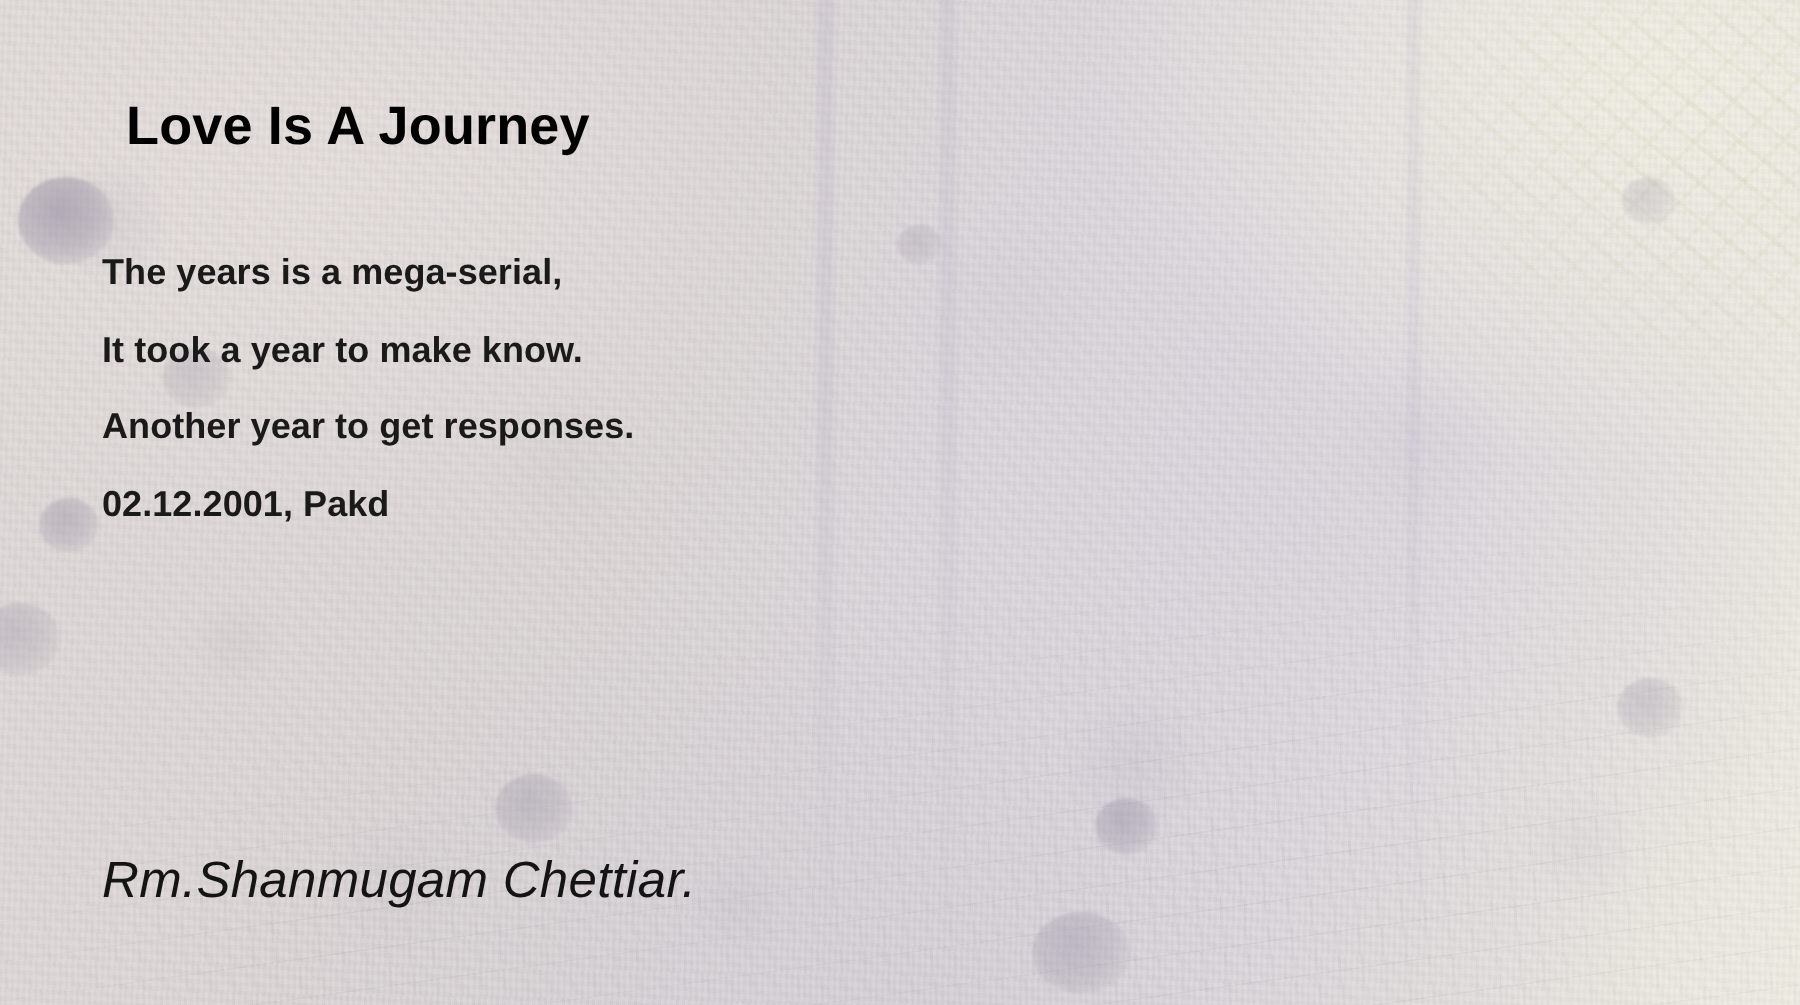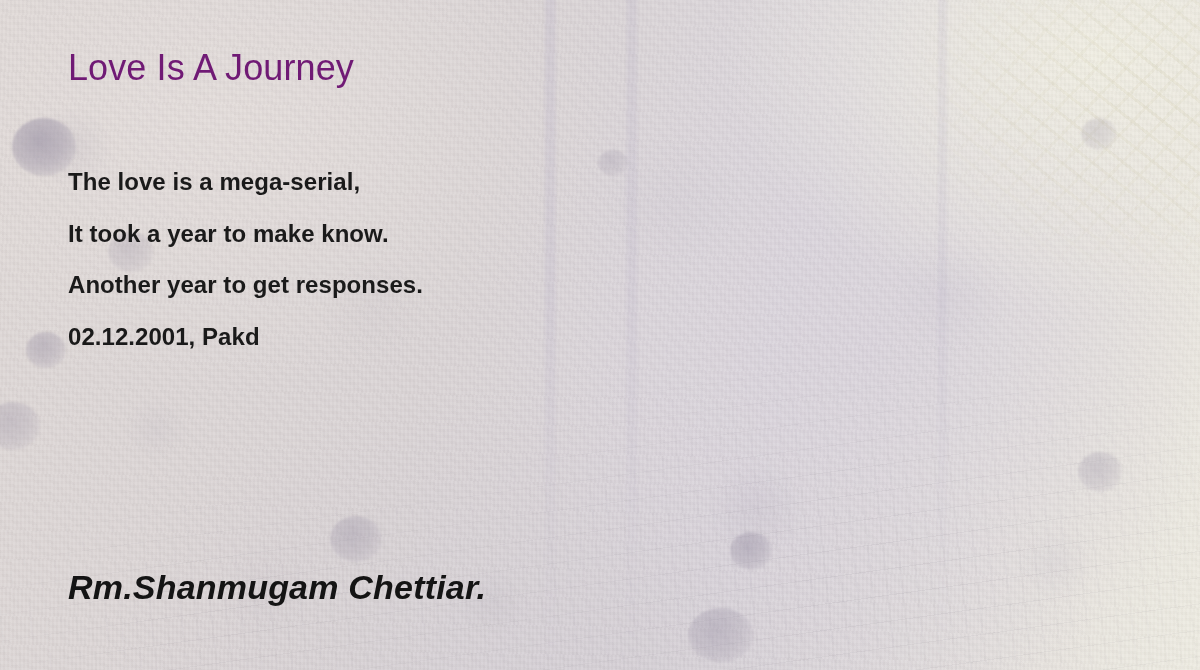--- a/index.html
+++ b/index.html
@@ -145,25 +145,25 @@
     left: 68px;
     top: 0;
     right: 0;
     bottom: 0;
   }
 
   #poem-title {
     position: absolute;
     top: 50px;
     left: 0;
-    margin: 0;
+    margin: 16px;
     font-size: 36px;
-    font-weight: normal;
+    font-weight: bold;
     line-height: 1;
-    color: #701a75;
+    color: #000000;
     letter-spacing: 0.1px;
     white-space: nowrap;
   }
 
   #poem-body {
     position: absolute;
     top: 156px;
     left: 0;
     margin: 0;
     padding: 0;
@@ -179,21 +179,21 @@
     letter-spacing: 0.05px;
   }
 
   #poem-signature {
     position: absolute;
     top: 570px;
     left: 0;
     margin: 0;
     font-size: 34px;
     font-style: italic;
-    font-weight: bold;
+    font-weight: normal;
     line-height: 1;
     color: #141414;
     white-space: nowrap;
     letter-spacing: 0.2px;
   }
 </style>
 </head>
 <body>
 
 <div id="poem-card">
@@ -214,21 +214,21 @@
   <div class="ink-blot" style="left:688px; top:608px; width:66px;  height:54px; opacity:0.62;"></div>
   <div class="ink-blot" style="left:1081px;top:118px; width:36px;  height:32px; opacity:0.40;"></div>
   <div class="ink-blot" style="left:1078px;top:452px; width:44px;  height:40px; opacity:0.50;"></div>
   <div class="ink-blot" style="left:598px;  top:150px; width:30px; height:26px; opacity:0.45;"></div>
 
   <div id="poem-content">
 
     <h1 id="poem-title">Love Is A Journey</h1>
 
     <div id="poem-body">
-      <div class="poem-line">The love is a mega-serial,</div>
+      <div class="poem-line">The years is a mega-serial,</div>
       <div class="poem-line">It took a year to make know.</div>
       <div class="poem-line">Another year to get responses.</div>
       <div class="poem-line">02.12.2001, Pakd</div>
     </div>
 
     <div id="poem-signature">Rm.Shanmugam Chettiar.</div>
 
   </div>
 </div>
 

